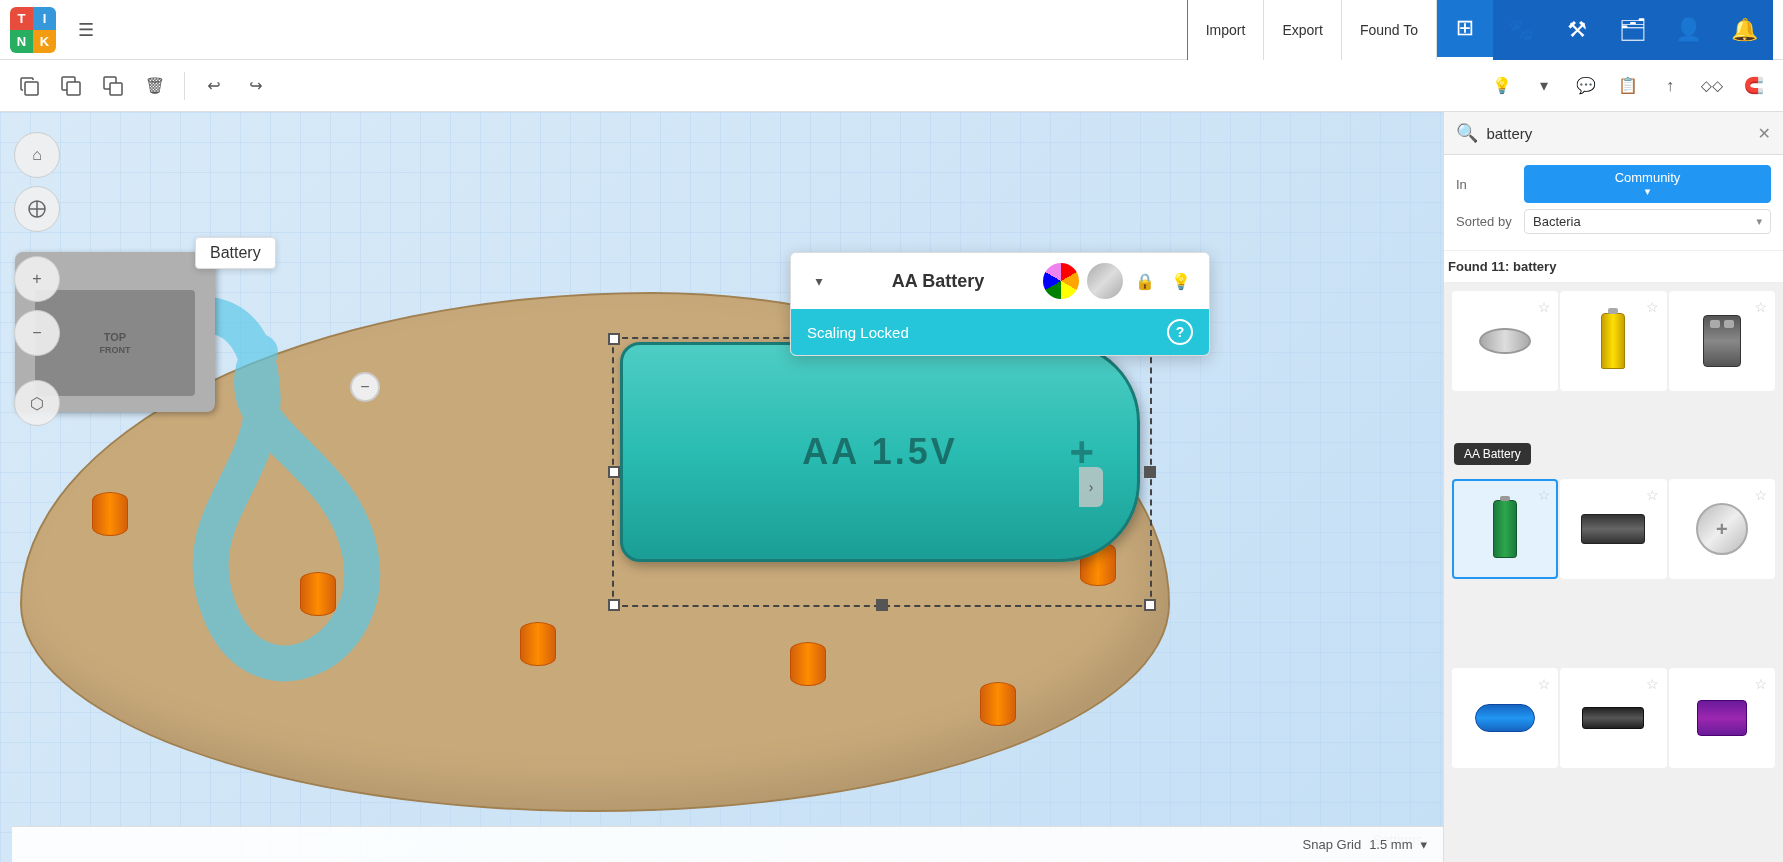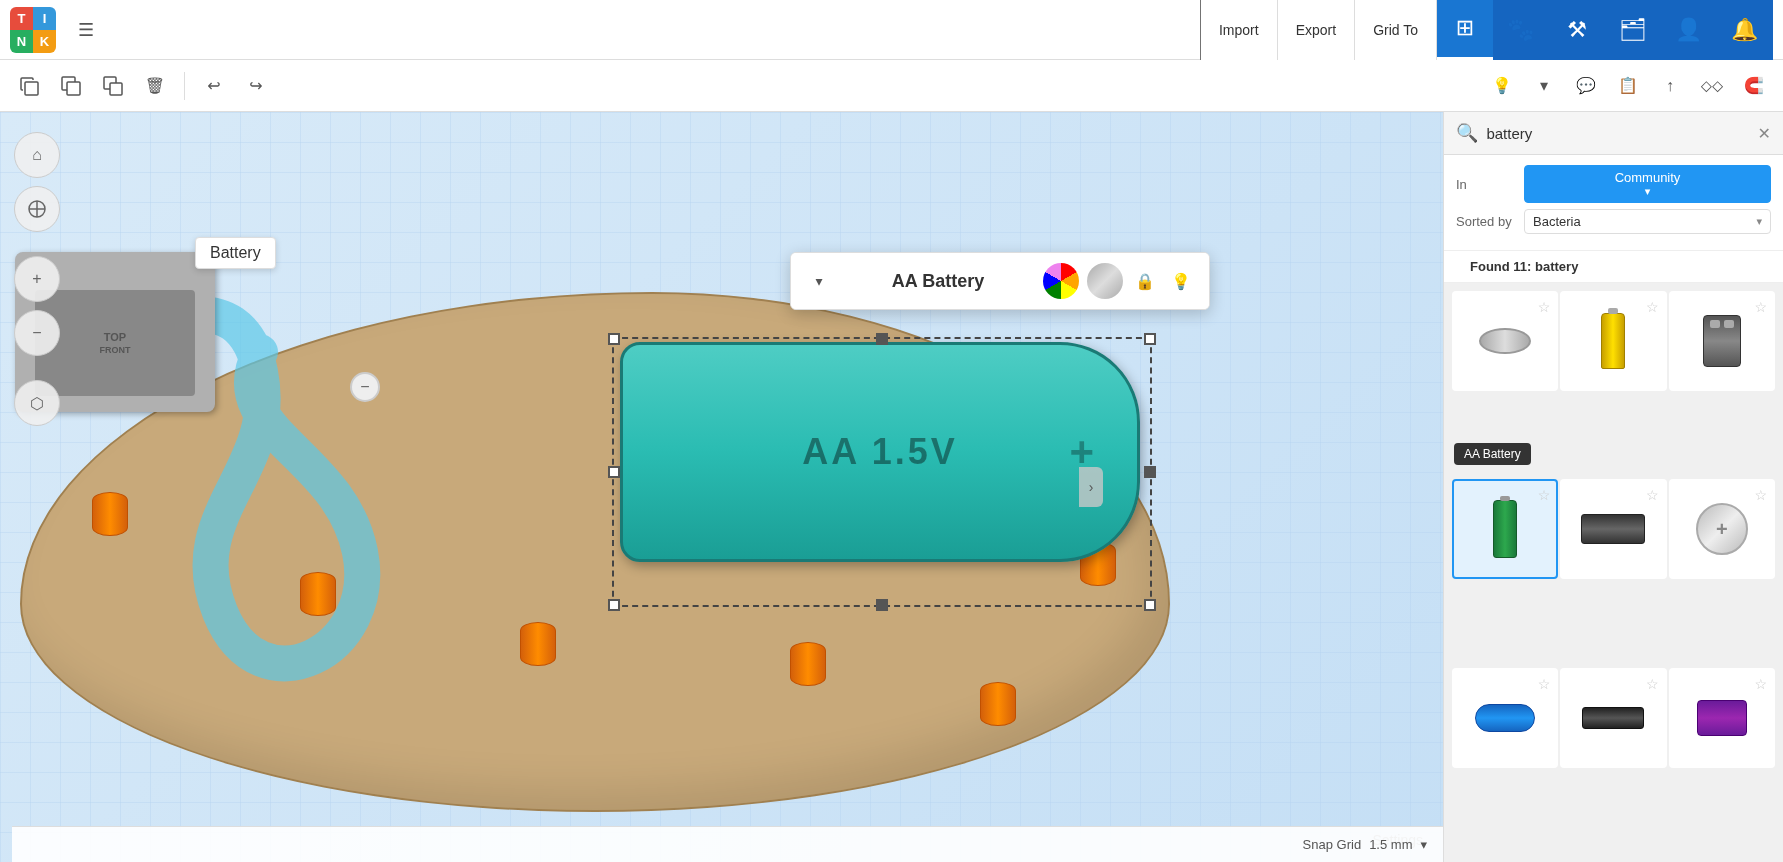--- a/index.html
+++ b/index.html
@@ -289,21 +289,21 @@
     .filter-label { font-size: 13px; color: #666; min-width: 60px; }
     .filter-select {
       flex: 1; padding: 4px 8px; border: 1px solid #ddd; border-radius: 4px;
       font-size: 13px; color: #333; background: #fff; cursor: pointer;
       display: flex; align-items: center; justify-content: space-between;
     }
     .filter-dropdown-arrow { font-size: 11px; color: #888; }
 
     
     #results-header {
-      padding: 8px 26px; font-size: 13px; color: #555;
+      padding: 8px 4px; font-size: 13px; color: #555;
       border-bottom: 1px solid #eee;
     }
     #results-header span { font-weight: bold; color: #333; }
 
     
     #items-grid {
       flex: 1; overflow-y: auto;
       display: grid; grid-template-columns: 1fr 1fr 1fr;
       gap: 2px; padding: 8px; background: #f0f0f0;
     }
@@ -400,21 +400,21 @@
     <div class="logo-cell logo-n">N</div>
     <div class="logo-cell logo-k">K</div>
   </div>
 
   <button class="toolbar-btn" title="Menu">☰</button>
 
   <div id="right-nav">
     <div id="action-btns">
       <button class="action-btn">Import</button>
       <button class="action-btn">Export</button>
-      <button class="action-btn">Grid To</button>
+      <button class="action-btn">Found To</button>
     </div>
     <button class="rnav-btn active">⊞</button>
     <button class="rnav-btn">🐾</button>
     <button class="rnav-btn">⚒</button>
     <button class="rnav-btn">🗂</button>
     <button class="rnav-btn">👤</button>
     <button class="rnav-btn">🔔</button>
   </div>
 </div>
 
@@ -517,20 +517,24 @@
       <div id="battery-popup-header">
         <div class="popup-chevron">▾</div>
         <span class="popup-title">AA Battery</span>
         <div class="popup-icons">
           <div class="color-circle"></div>
           <div class="gray-circle"></div>
           <div class="lock-icon">🔒</div>
           <div class="bulb-icon">💡</div>
         </div>
       </div>
+      <div id="scaling-locked">
+        <span>Scaling Locked</span>
+        <div class="help-circle">?</div>
+      </div>
     </div>
 
     <div class="collapse-arrow" style="position:absolute;top:50%;right:340px;transform:translateY(-50%);">›</div>
 
     <div class="settings-text">Settings</div>
 
     <div class="snap-grid">
       <span>Snap Grid</span>
       <span>1.5 mm</span>
       <span style="cursor:pointer;">▾</span>

